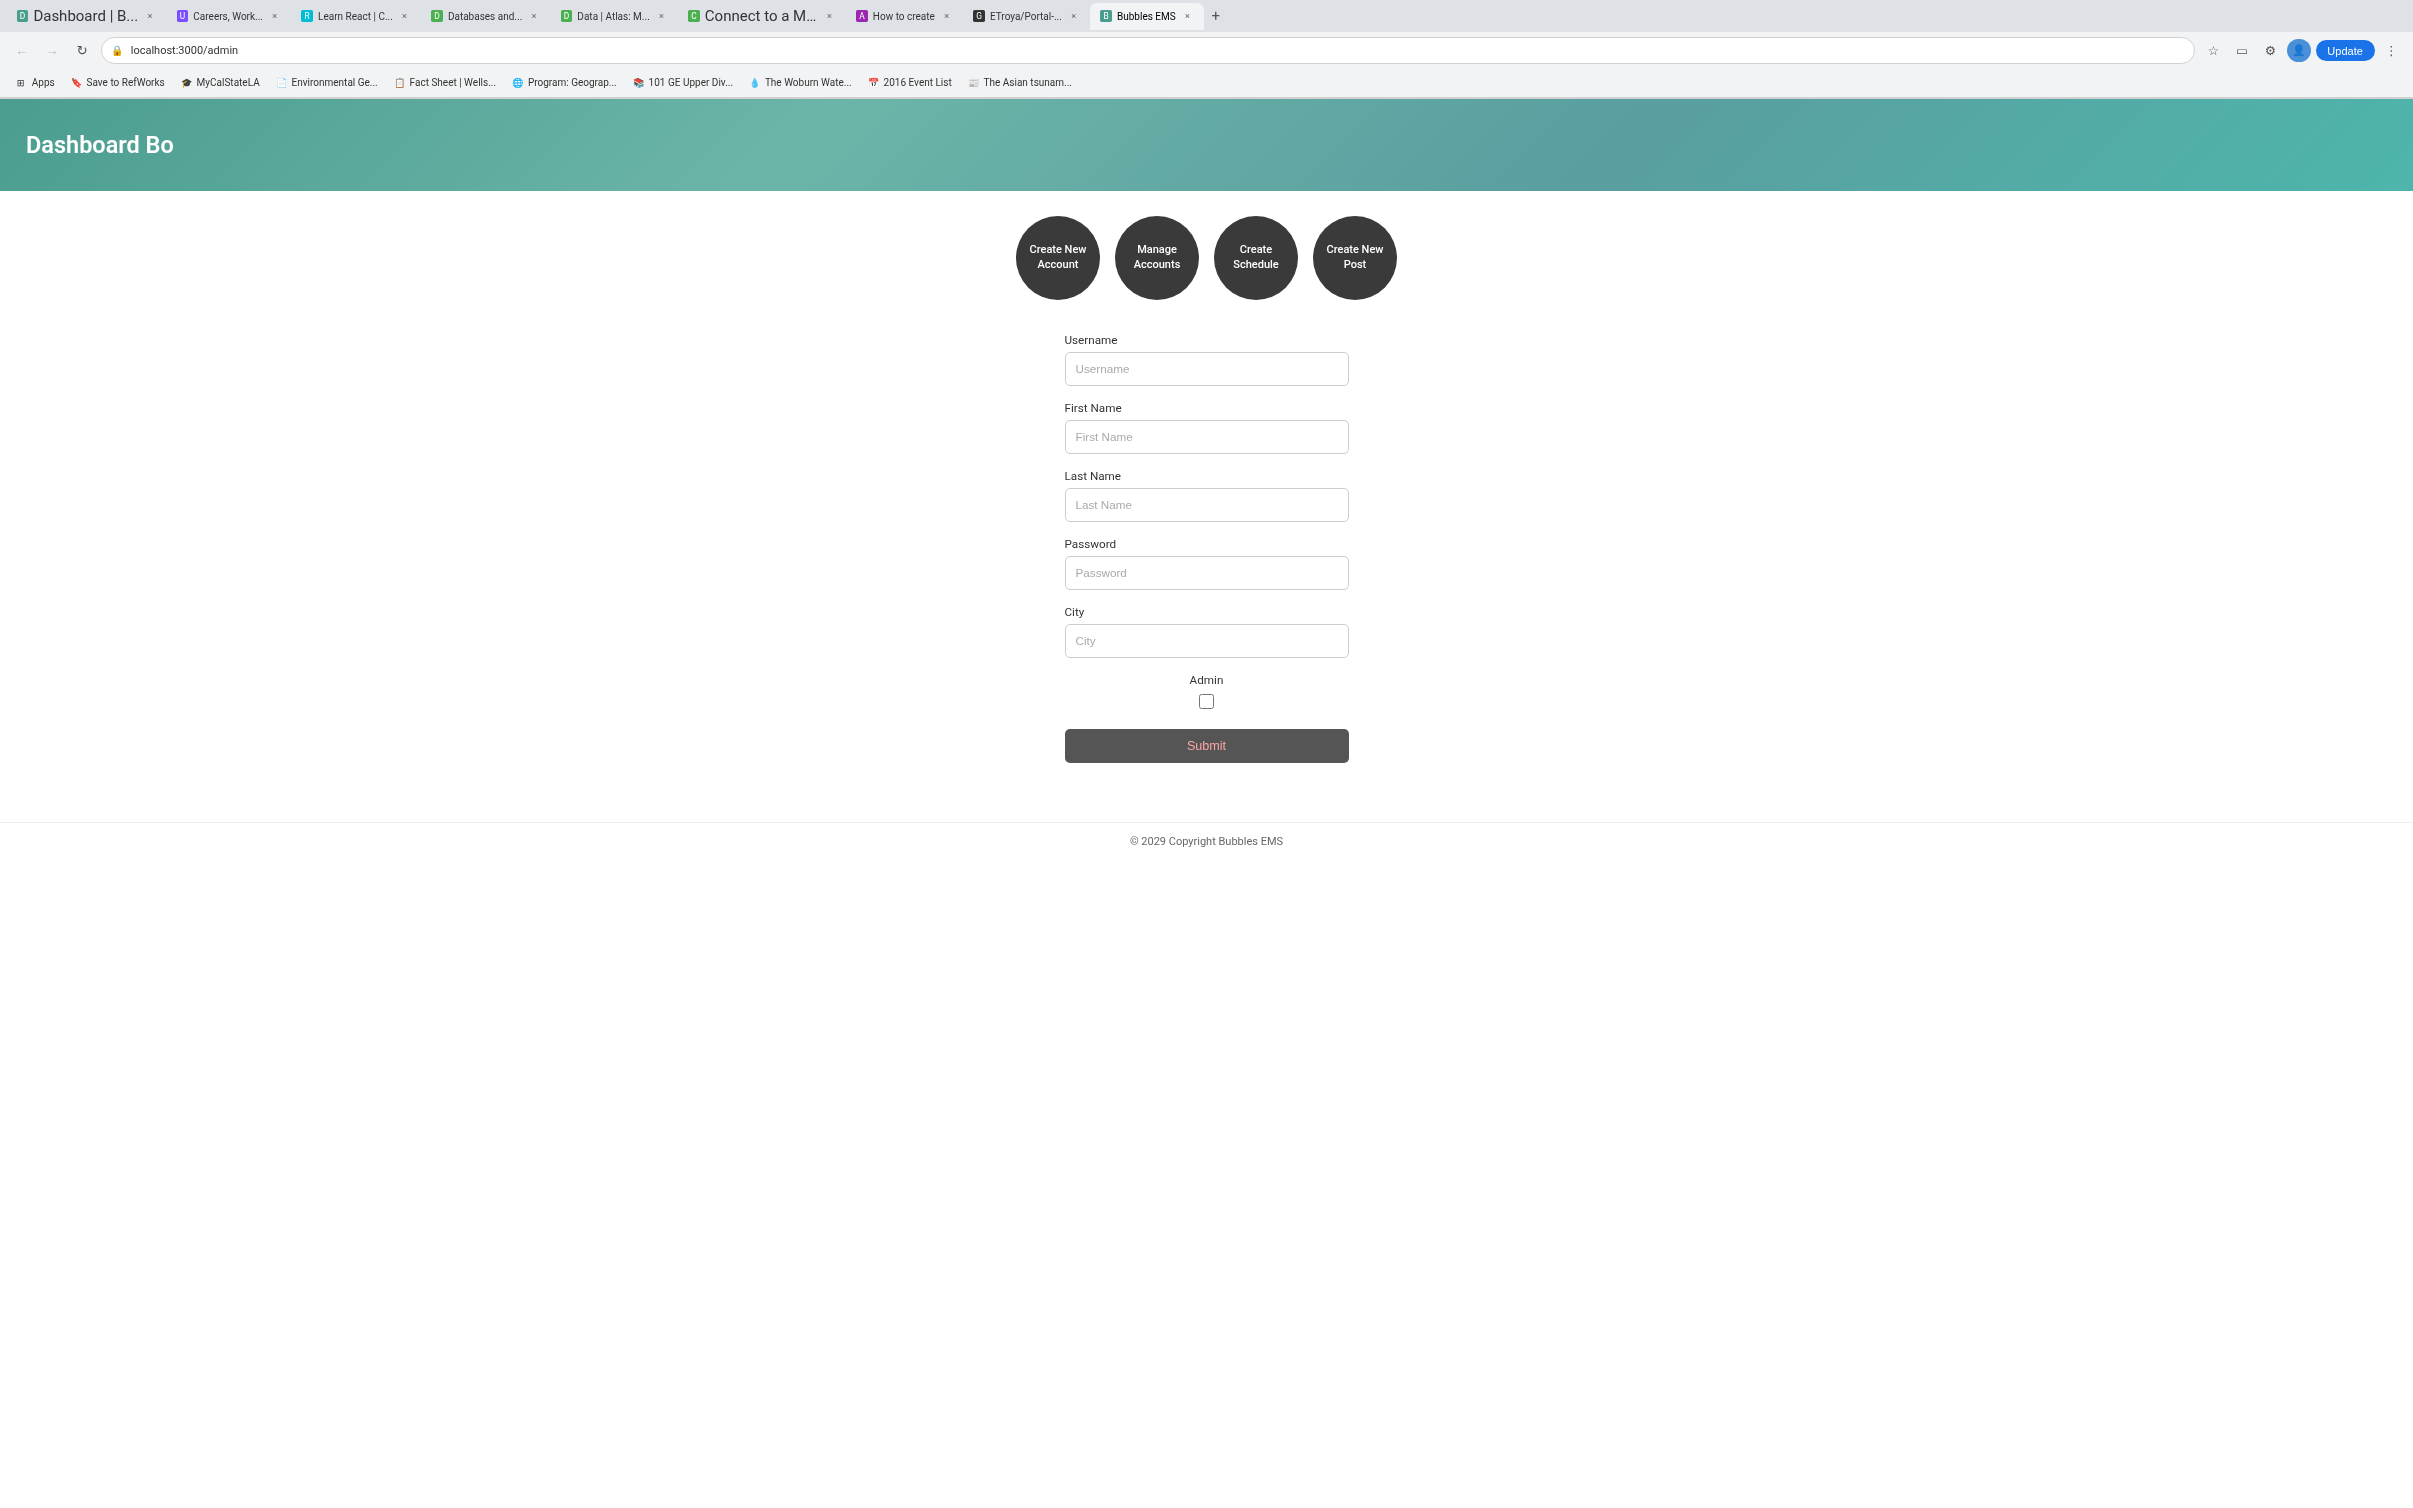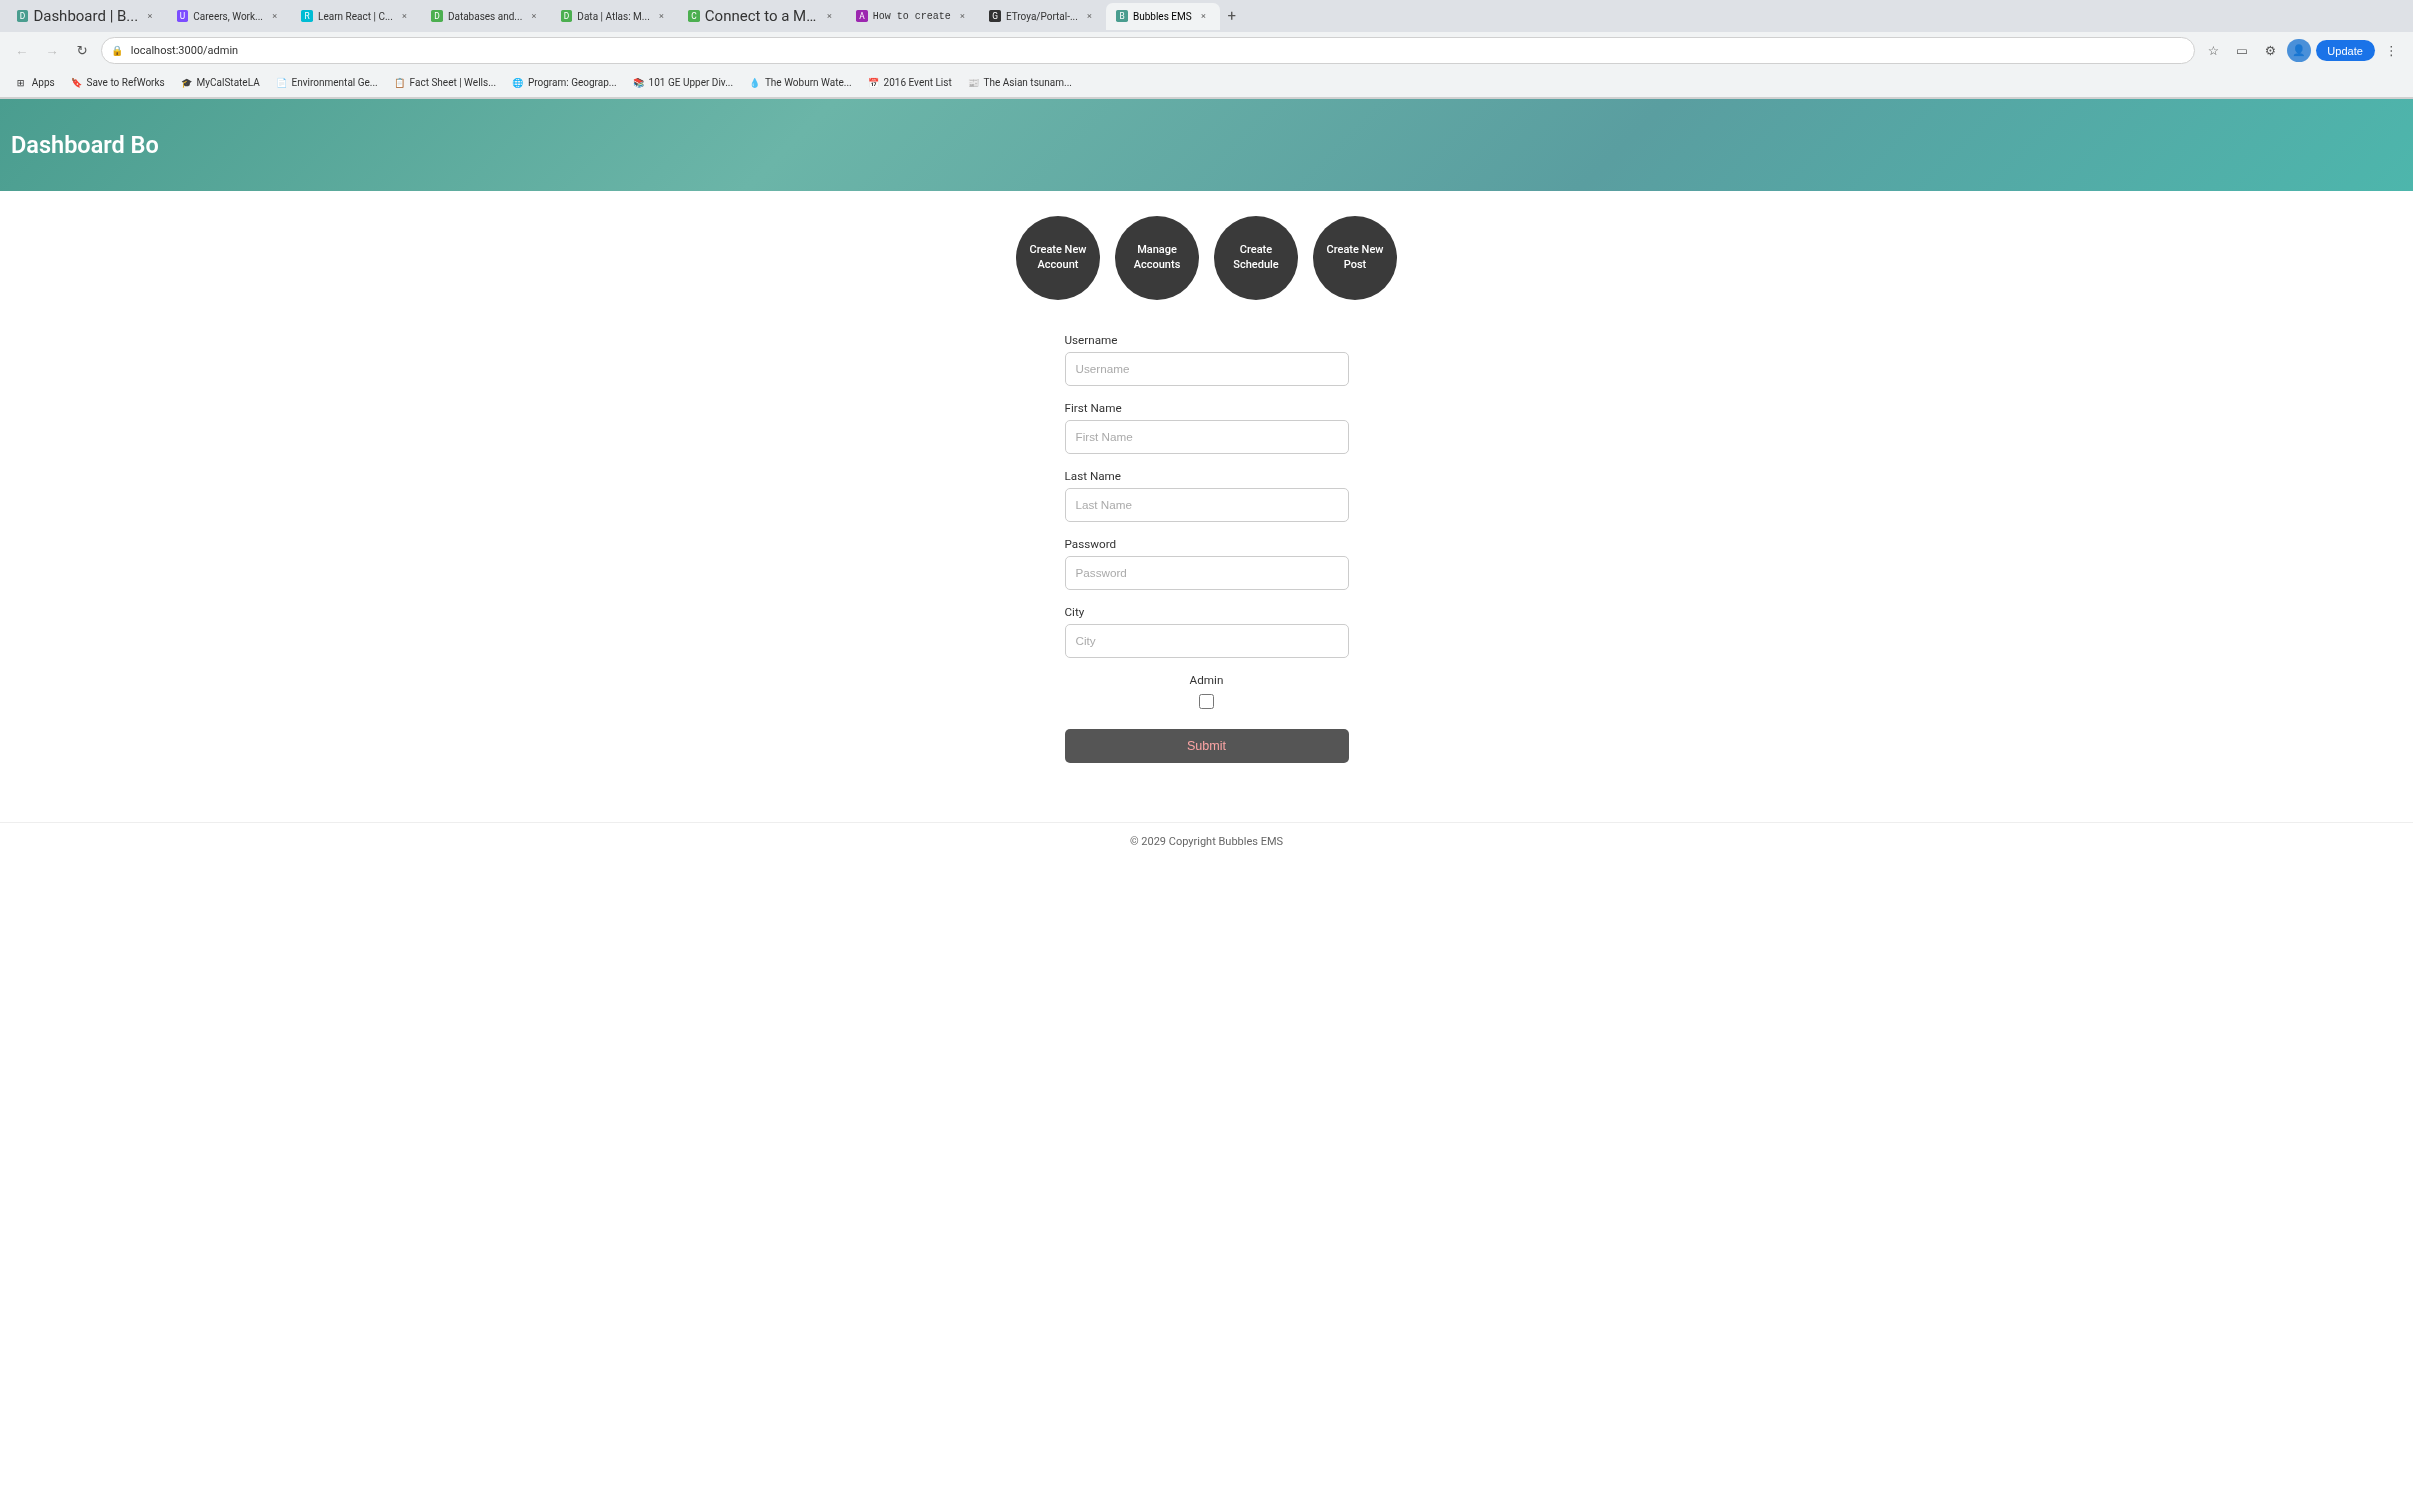--- a/index.html
+++ b/index.html
@@ -209,21 +209,21 @@
       flex-shrink: 0;
       font-size: 9.2px;
     }
 
     
     .site-header {
       background: linear-gradient(135deg, #4a9d8f, #6bb5a8, #5a9ea0, #4db6ac);
       height: 92px;
       display: flex;
       align-items: center;
-      padding: 0 11px;
+      padding: 0 26px;
       position: relative;
     }
 
     .site-header-title {
       color: #fff;
       font-size: 23.5px;
       font-weight: 600;
     }
 
     
@@ -349,21 +349,21 @@
         <span style="flex: 1 1 0%; overflow: hidden; text-overflow: ellipsis; font-size: 10px;">Data | Atlas: M...</span>
         <span class="tab-close">×</span>
       </div>
       <div class="tab">
         <span class="tab-favicon" style="background: rgb(76, 175, 80); color: rgb(255, 255, 255); border-radius: 1.7px;">C</span>
         <span style="flex: 1 1 0%; overflow: hidden; text-overflow: ellipsis; font-size: 15px;">Connect to a M...</span>
         <span class="tab-close">×</span>
       </div>
       <div class="tab">
         <span class="tab-favicon" style="background: rgb(156, 39, 176); color: rgb(255, 255, 255); border-radius: 1.7px;">A</span>
-        <span style="flex: 1 1 0%; overflow: hidden; text-overflow: ellipsis; font-size: 10px; font-family: Liberation Mono, monospace;">How to create</span>
+        <span style="flex: 1 1 0%; overflow: hidden; text-overflow: ellipsis; font-size: 10px;">How to create</span>
         <span class="tab-close">×</span>
       </div>
       <div class="tab">
         <span class="tab-favicon" style="background: rgb(51, 51, 51); color: rgb(255, 255, 255); border-radius: 1.7px;">G</span>
         <span style="flex: 1 1 0%; overflow: hidden; text-overflow: ellipsis; font-size: 10px;">ETroya/Portal-...</span>
         <span class="tab-close">×</span>
       </div>
       <div class="tab active">
         <span class="tab-favicon" style="background: rgb(74, 157, 143); color: rgb(255, 255, 255); border-radius: 1.7px;">B</span>
         <span style="flex: 1 1 0%; overflow: hidden; text-overflow: ellipsis; font-size: 10px;">Bubbles EMS</span>

